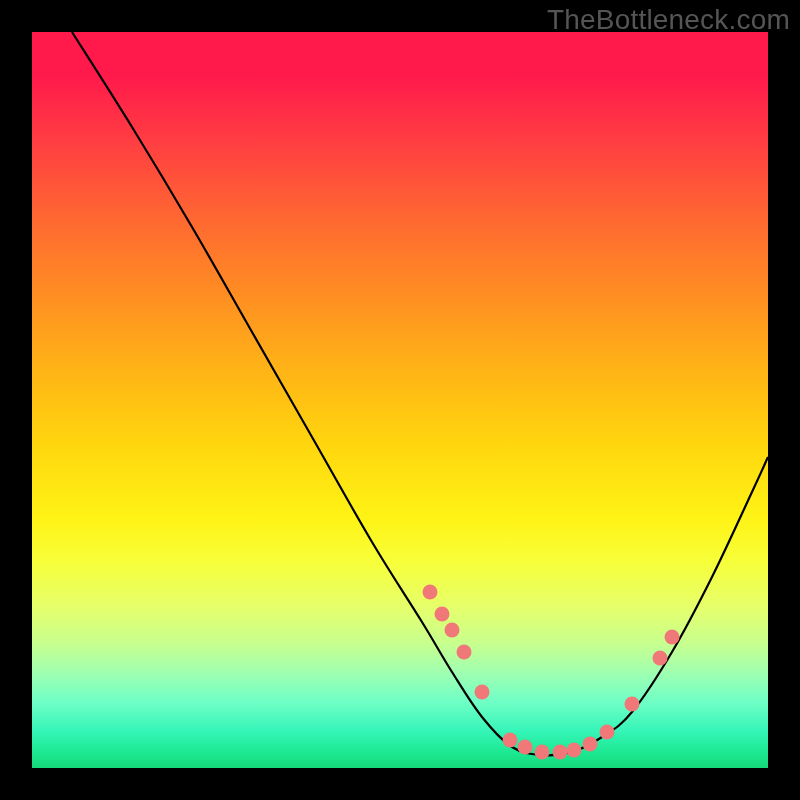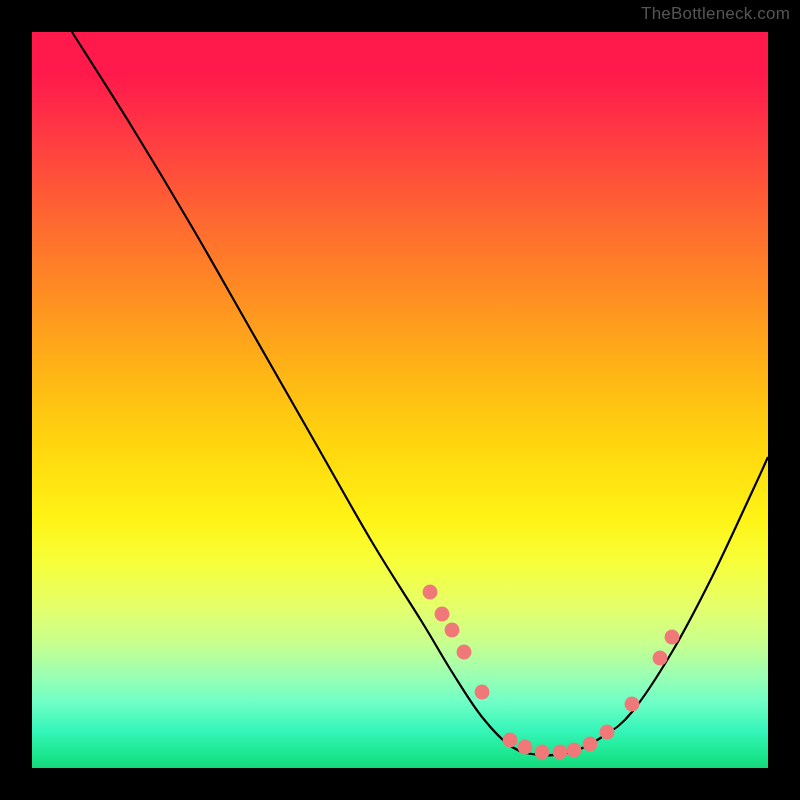--- a/index.html
+++ b/index.html
@@ -15,21 +15,21 @@
     position: relative;
     width: 800px;
     height: 800px;
     background: #000;
   }
   .watermark {
     position: absolute;
     top: 4px;
     right: 10px;
     color: #555;
-    font-size: 17px;
+    font-size: 28px;
     font-weight: 500;
     letter-spacing: 0.2px;
     user-select: none;
   }
   .plot {
     position: absolute;
     left: 32px;
     top: 32px;
     width: 736px;
     height: 736px;

